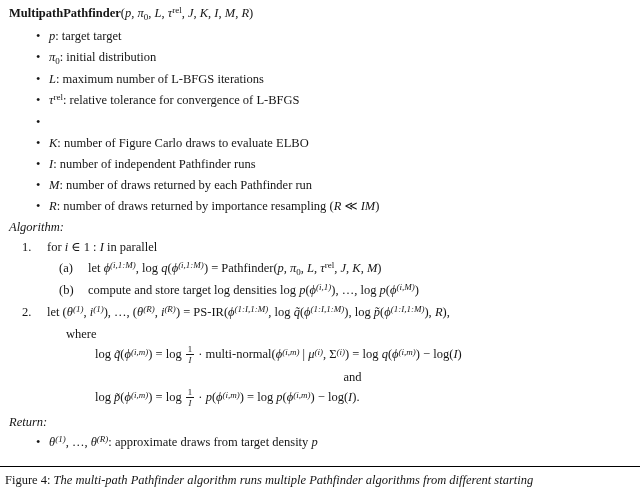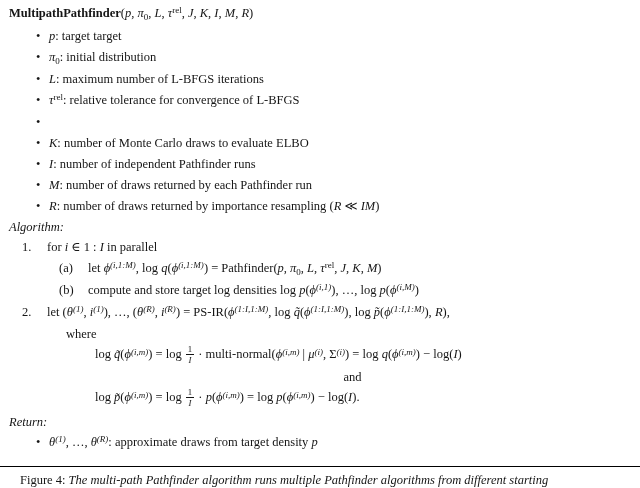--- a/index.html
+++ b/index.html
@@ -50,21 +50,21 @@
   .connector { margin: 3px 0 3px 57px; }
   .connector.and { margin-left: 66px; text-align: center; }
   .equation { margin: 2px 0 4px 86px; }
 
   .return-row { display: flex; margin: 0 0 6px 27px; }
   .return-row .bullet { width: 13px; flex: 0 0 13px; }
 
   .caption-block {
     position: absolute; left: 0; right: 0; top: 466px;
     border-top: 1px solid #000000;
-    padding: 6px 9px 0 20px;
+    padding: 6px 9px 0 5px;
   }
   .caption-block .cap-prefix { font-style: normal; }
   .caption-block .cap-text { font-style: italic; }
 </style>
 </head>
 <body>
 
 <div class="page">
   <div class="content">
 
@@ -85,21 +85,21 @@
       </div>
       <div class="param-row">
         <span class="bullet">•</span>
         <span class="rich"><span class="seg-i">τ</span><span class="seg-supn">rel</span><span class="seg-n">: relative tolerance for convergence of L-BFGS</span></span>
       </div>
       <div class="param-row">
         <span class="bullet">•</span>
       </div>
       <div class="param-row">
         <span class="bullet">•</span>
-        <span class="rich"><span class="seg-i">K</span><span class="seg-n">: number of Monte Carlo draws to evaluate ELBO</span></span>
+        <span class="rich"><span class="seg-i">K</span><span class="seg-n">: number of Figure Carlo draws to evaluate ELBO</span></span>
       </div>
       <div class="param-row">
         <span class="bullet">•</span>
         <span class="rich"><span class="seg-i">I</span><span class="seg-n">: number of independent Pathfinder runs</span></span>
       </div>
       <div class="param-row">
         <span class="bullet">•</span>
         <span class="rich"><span class="seg-i">M</span><span class="seg-n">: number of draws returned by each Pathfinder run</span></span>
       </div>
       <div class="param-row">

